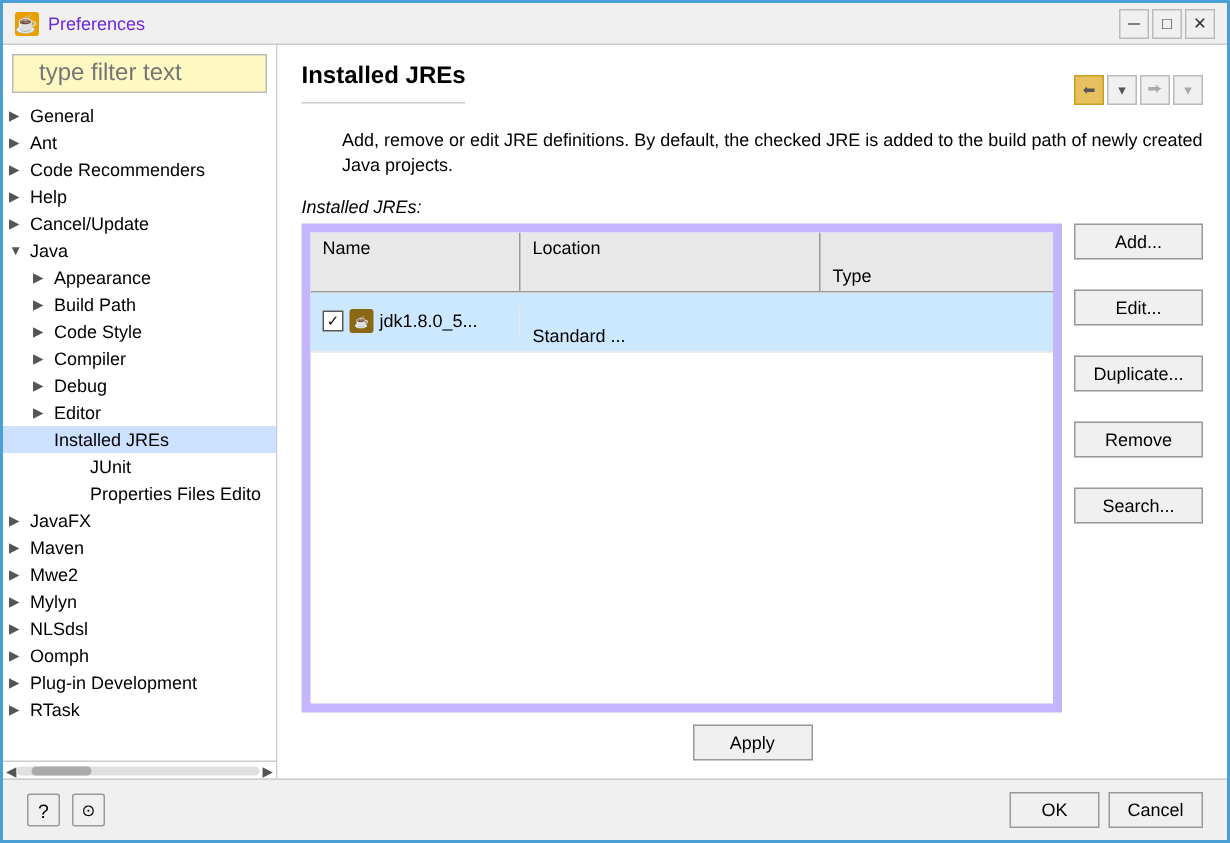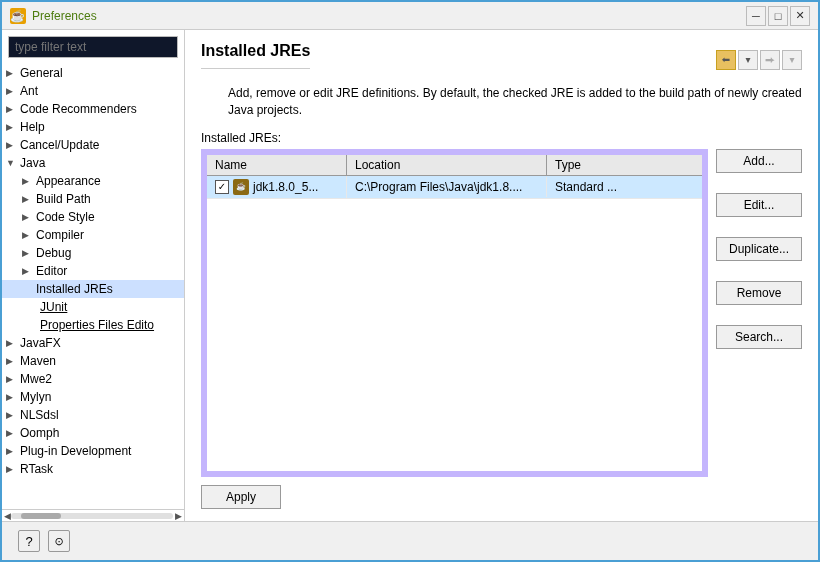--- a/index.html
+++ b/index.html
@@ -1,67 +1,67 @@
 <!DOCTYPE html>
 <html><head>
   <meta charset="utf-8">
   <style>
     * { box-sizing: border-box; margin: 0; padding: 0; font-family: 'Segoe UI', Tahoma, Geneva, Verdana, sans-serif; font-size: 12px; }
     body { background: #f0f0f0; display: flex; align-items: center; justify-content: center; height: 100vh; }
     .window { width: 820px; height: 562px; background: #f0f0f0; border: 2px solid #4a9fd4; display: flex; flex-direction: column; }
     .titlebar { background: #f0f0f0; padding: 4px 8px; display: flex; align-items: center; justify-content: space-between; border-bottom: 1px solid #ccc; height: 28px; }
     .titlebar-left { display: flex; align-items: center; gap: 6px; }
     .titlebar-icon { width: 16px; height: 16px; background: #e8a000; border-radius: 2px; display: flex; align-items: center; justify-content: center; font-size: 10px; color: white; }
-    .titlebar-title { font-size: 12px; color: #4d7c0f; }
+    .titlebar-title { font-size: 12px; color: #6d28d9; }
     .titlebar-controls { display: flex; gap: 2px; }
     .titlebar-btn { width: 20px; height: 20px; background: #f0f0f0; border: 1px solid #bbb; display: flex; align-items: center; justify-content: center; cursor: pointer; font-size: 11px; color: #333; }
     .content { display: flex; flex: 1; overflow: hidden; }
     .sidebar { width: 183px; background: white; border-right: 1px solid #ccc; display: flex; flex-direction: column; }
-    .filter-input { margin: 6px; padding: 3px 6px; border: 1px solid #bbb; background: #0f172a; width: calc(100% - 12px); font-size: 12px; color: #888; }
+    .filter-input { margin: 6px; padding: 3px 17px; border: 1px solid #bbb; background: #fef9c3; width: calc(100% - 12px); font-size: 16px; color: #888; }
     .tree { flex: 1; overflow-y: auto; overflow-x: hidden; }
     .tree-item { padding: 2px 4px; cursor: pointer; display: flex; align-items: center; gap: 2px; white-space: nowrap; overflow: hidden; }
     .tree-item.selected { background: #cce0ff; }
     .chevron { font-size: 9px; width: 12px; display: inline-block; color: #555; }
     .tree-item-label { font-size: 12px; }
     .tree-child { padding-left: 20px; }
-    .tree-grandchild { padding-left: 24px; text-decoration: underline; }
+    .tree-grandchild { padding-left: 44px; }
     .sidebar-scrollbar { height: 12px; border-top: 1px solid #ccc; display: flex; align-items: center; padding: 0 2px; }
     .sidebar-scroll-track { flex: 1; height: 6px; background: #e0e0e0; border-radius: 3px; position: relative; }
     .sidebar-scroll-thumb { width: 40px; height: 6px; background: #aaa; border-radius: 3px; position: absolute; left: 10px; }
     .main { flex: 1; background: white; display: flex; flex-direction: column; padding: 12px 16px; }
     .main-title { font-size: 16px; font-weight: bold; color: #000; margin-bottom: 8px; border-bottom: 1px solid #ccc; padding-bottom: 8px; }
     .main-desc { font-size: 12px; color: #000; margin-bottom: 12px; line-height: 1.4; margin-left: 27px; }
-    .installed-jres-label { font-size: 12px; margin-bottom: 4px; }
+    .installed-jres-label { font-size: 12px; margin-bottom: 4px; font-style: italic; }
     .table-area { display: flex; gap: 8px; flex: 1; }
     .jre-table { flex: 1; border: 6px solid #c4b5fd; overflow: hidden; display: flex; flex-direction: column; }
     .table-header { display: flex; background: #e8e8e8; border-bottom: 1px solid #999; }
     .table-header-cell { padding: 3px 8px; border-right: 1px solid #999; font-weight: normal; font-size: 12px; color: #000; }
     .table-header-cell:last-child { border-right: none; }
     .col-name { width: 140px; }
     .col-location { width: 200px; }
-    .col-type { flex: 1; }
+    .col-type { flex: 1; margin-top: 19px; }
     .table-body { flex: 1; overflow-y: auto; }
     .table-row { display: flex; align-items: center; border-bottom: 1px solid #e8e8e8; }
     .table-row.selected { background: #cce8ff; }
     .table-cell { padding: 3px 8px; border-right: 1px solid #e8e8e8; font-size: 12px; display: flex; align-items: center; gap: 4px; overflow: hidden; text-overflow: ellipsis; white-space: nowrap; }
     .table-cell:last-child { border-right: none; }
     .checkbox { width: 14px; height: 14px; border: 1px solid #555; background: white; display: flex; align-items: center; justify-content: center; font-size: 10px; flex-shrink: 0; }
     .jre-icon { width: 16px; height: 16px; background: #c8a000; border-radius: 2px; display: flex; align-items: center; justify-content: center; font-size: 9px; flex-shrink: 0; }
     .sidebar-buttons { display: flex; flex-direction: column; gap: 20px; }
     .btn { padding: 4px 12px; background: #f0f0f0; border: 1px solid #999; cursor: pointer; font-size: 12px; min-width: 80px; text-align: center; white-space: nowrap; }
     .footer { display: flex; justify-content: space-between; align-items: center; padding: 8px 16px; border-top: 1px solid #ccc; background: #f0f0f0; }
     .footer-left { display: flex; gap: 8px; }
     .footer-icon { width: 22px; height: 22px; border: 1px solid #999; background: #f0f0f0; display: flex; align-items: center; justify-content: center; cursor: pointer; font-size: 13px; border-radius: 2px; }
     .footer-right { display: flex; gap: 6px; }
     .btn-ok { padding: 4px 20px; background: #f0f0f0; border: 1px solid #999; cursor: pointer; font-size: 12px; }
     .btn-cancel { padding: 4px 12px; background: #f0f0f0; border: 1px solid #999; cursor: pointer; font-size: 12px; }
     .main-header-row { display: flex; align-items: center; justify-content: space-between; margin-bottom: 8px; }
     .nav-icons { display: flex; gap: 2px; align-items: center; }
     .nav-icon-btn { width: 20px; height: 20px; background: #f0f0f0; border: 1px solid #bbb; display: flex; align-items: center; justify-content: center; cursor: pointer; font-size: 10px; color: #555; }
-    .apply-row { display: flex; justify-content: flex-start; margin-top: 8px; }
+    .apply-row { display: flex; justify-content: center; margin-top: 8px; }
   </style>
 </head>
 <body>
 
 <div class="window">
 
   <div class="titlebar">
     <div class="titlebar-left">
       <div class="titlebar-icon">
         <span>☕</span>
@@ -227,21 +227,20 @@
             <div class="table-header-cell col-location">Location</div>
             <div class="table-header-cell col-type">Type</div>
           </div>
           <div class="table-body">
             <div class="table-row selected">
               <div class="table-cell col-name">
                 <div class="checkbox">✓</div>
                 <div class="jre-icon" style="background:#8B6914;font-size:8px;color:#fff;">☕</div>
                 <span>jdk1.8.0_5...</span>
               </div>
-              <div class="table-cell col-location">C:\Program Files\Java\jdk1.8....</div>
               <div class="table-cell col-type">Standard ...</div>
             </div>
           </div>
         </div>
 
         <div class="sidebar-buttons">
           <button class="btn">Add...</button>
           <button class="btn">Edit...</button>
           <button class="btn">Duplicate...</button>
           <button class="btn">Remove</button>
@@ -253,14 +252,18 @@
         <button class="btn">Apply</button>
       </div>
     </div>
   </div>
 
   <div class="footer">
     <div class="footer-left">
       <div class="footer-icon">?</div>
       <div class="footer-icon" style="font-size:11px;">⊙</div>
     </div>
+    <div class="footer-right">
+      <button class="btn-ok">OK</button>
+      <button class="btn-cancel">Cancel</button>
+    </div>
   </div>
 </div>
 
 </body></html>

